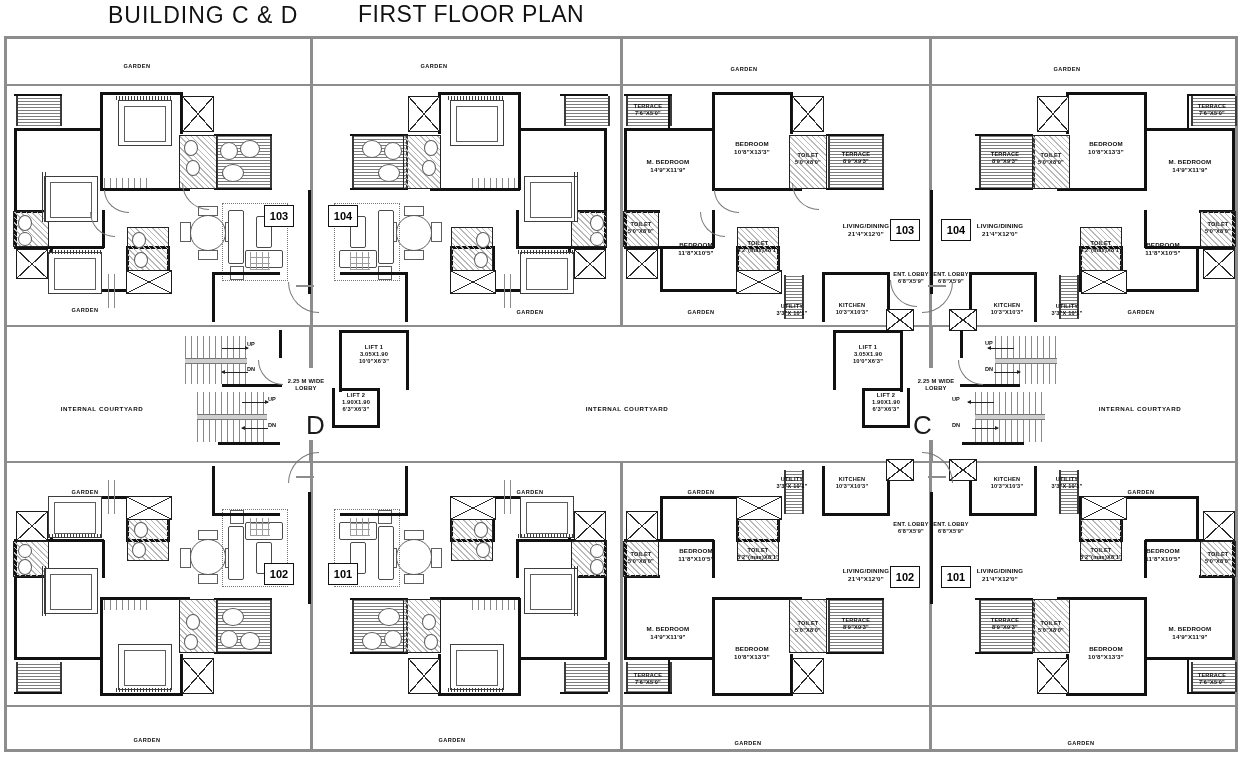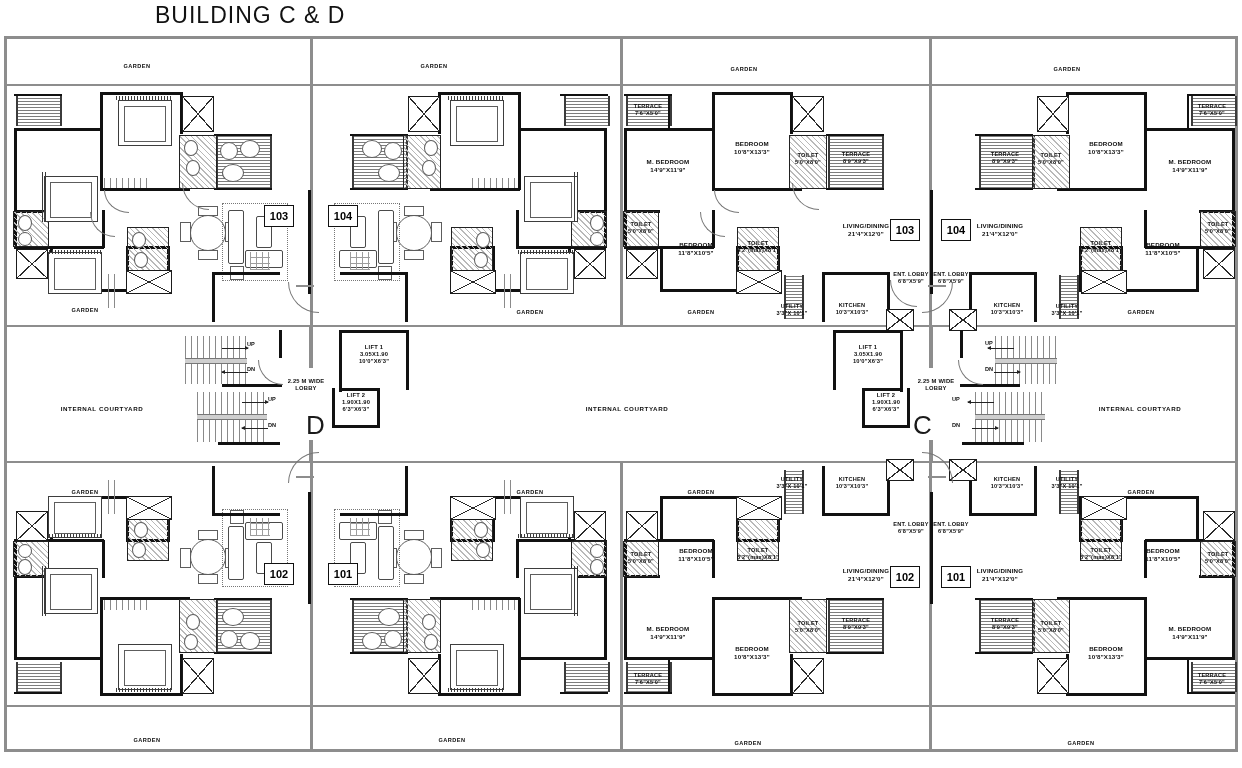--- a/index.html
+++ b/index.html
@@ -2,21 +2,21 @@
 <html><head>
 <meta charset="utf-8">
 <style>
   html,body{margin:0;padding:0;background:#ffffff;}
   body{width:1242px;height:768px;font-family:"Liberation Sans",sans-serif;position:relative;overflow:hidden;}
 
   #plan{position:absolute;left:0;top:0;width:1242px;height:768px;}
 
   
   .title-bar{position:absolute;left:0;top:0;width:1242px;height:36px;}
-  .t-main{position:absolute;left:108px;top:2px;font-size:23px;letter-spacing:1px;color:#111;white-space:nowrap;margin-left:47px;}
+  .t-main{position:absolute;left:108px;top:2px;font-size:23px;letter-spacing:1px;color:#111;white-space:nowrap;}
   .t-sub{position:absolute;left:358px;top:1px;font-size:23px;letter-spacing:0.5px;color:#111;white-space:nowrap;}
 
   
   .wall{position:absolute;background:#111;}
   .wallg{position:absolute;background:#8d8d8d;}
   .hatch{position:absolute;background:
      repeating-linear-gradient(45deg,#b9b9b9 0 1px,transparent 1px 4px);
      outline:1px solid #222;}
   .glazv{position:absolute;background:
      repeating-linear-gradient(0deg,#7d7d7d 0 1px,transparent 1px 3px);
@@ -57,20 +57,21 @@
       repeating-linear-gradient(0deg,#9d9d9d 0 1px,transparent 1px 6px),
       repeating-linear-gradient(90deg,#9d9d9d 0 1px,transparent 1px 6px);}
 </style>
 </head>
 <body>
 
 <div id="plan">
 
   <div class="title-bar">
     <div class="t-main">BUILDING   C &amp; D</div>
+    <div class="t-sub">FIRST  FLOOR PLAN</div>
   </div>
 
   <div class="wallg" style="left:4px;top:36px;width:1234px;height:3px;"></div>
   <div class="wallg" style="left:4px;top:36px;width:3px;height:716px;"></div>
   <div class="wallg" style="left:1235px;top:36px;width:3px;height:716px;"></div>
   <div class="wallg" style="left:4px;top:749px;width:1234px;height:3px;"></div>
 
   <div class="wallg" style="left:310px;top:36px;width:3px;height:290px;"></div>
   <div class="wallg" style="left:620px;top:36px;width:3px;height:290px;"></div>
   <div class="wallg" style="left:929px;top:36px;width:3px;height:290px;"></div>

